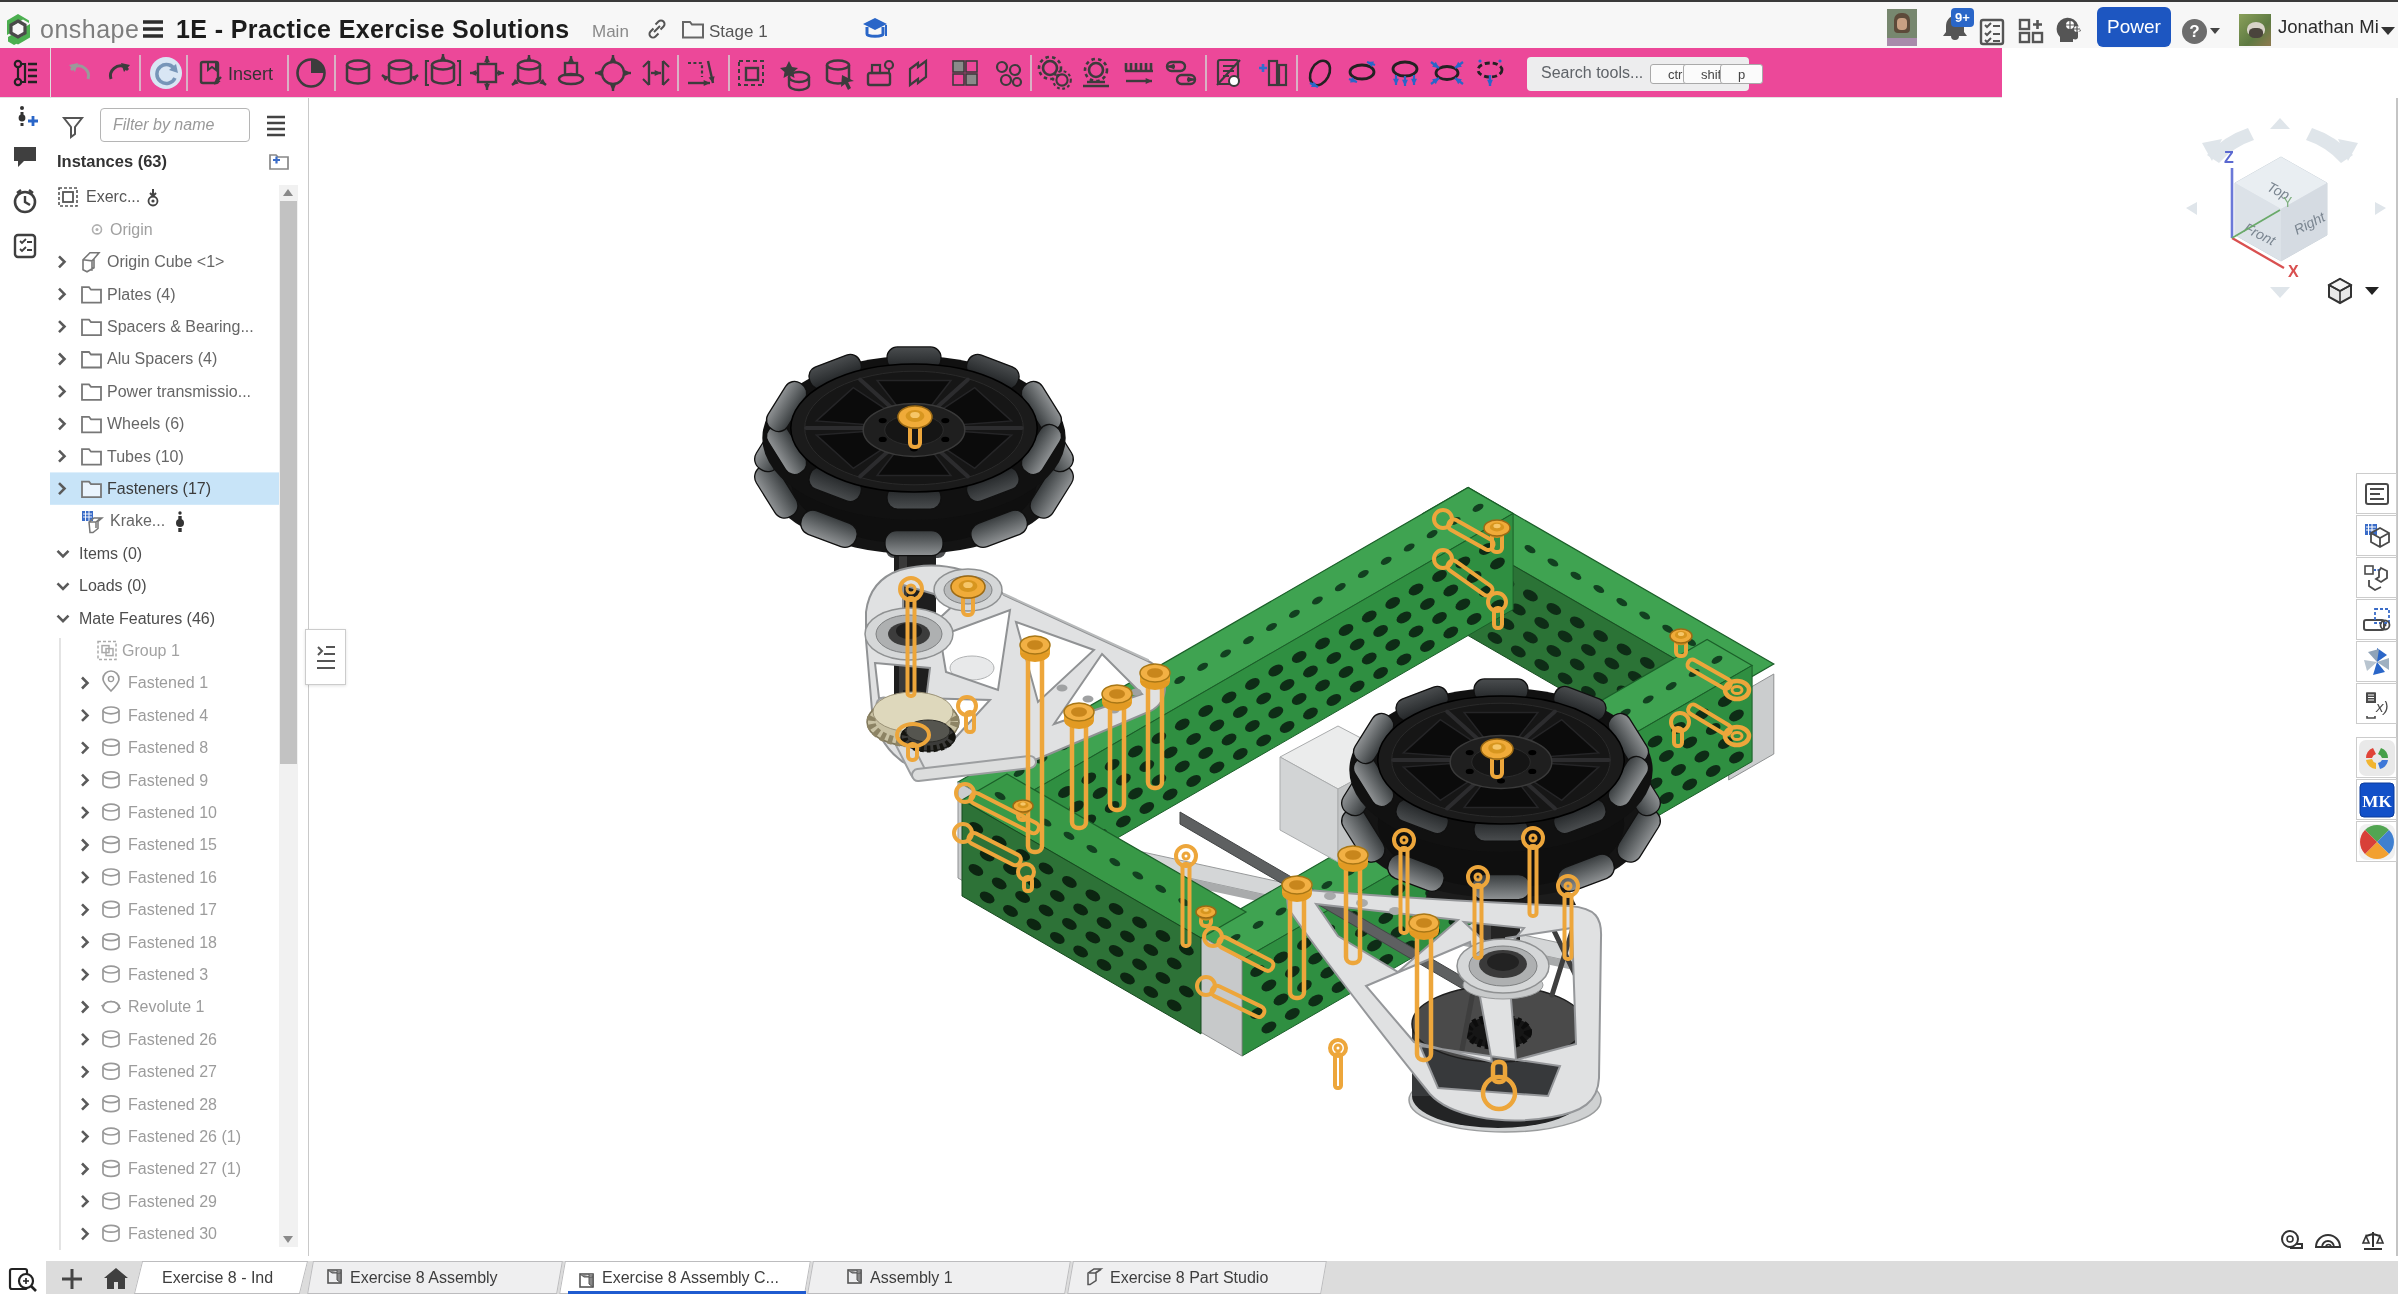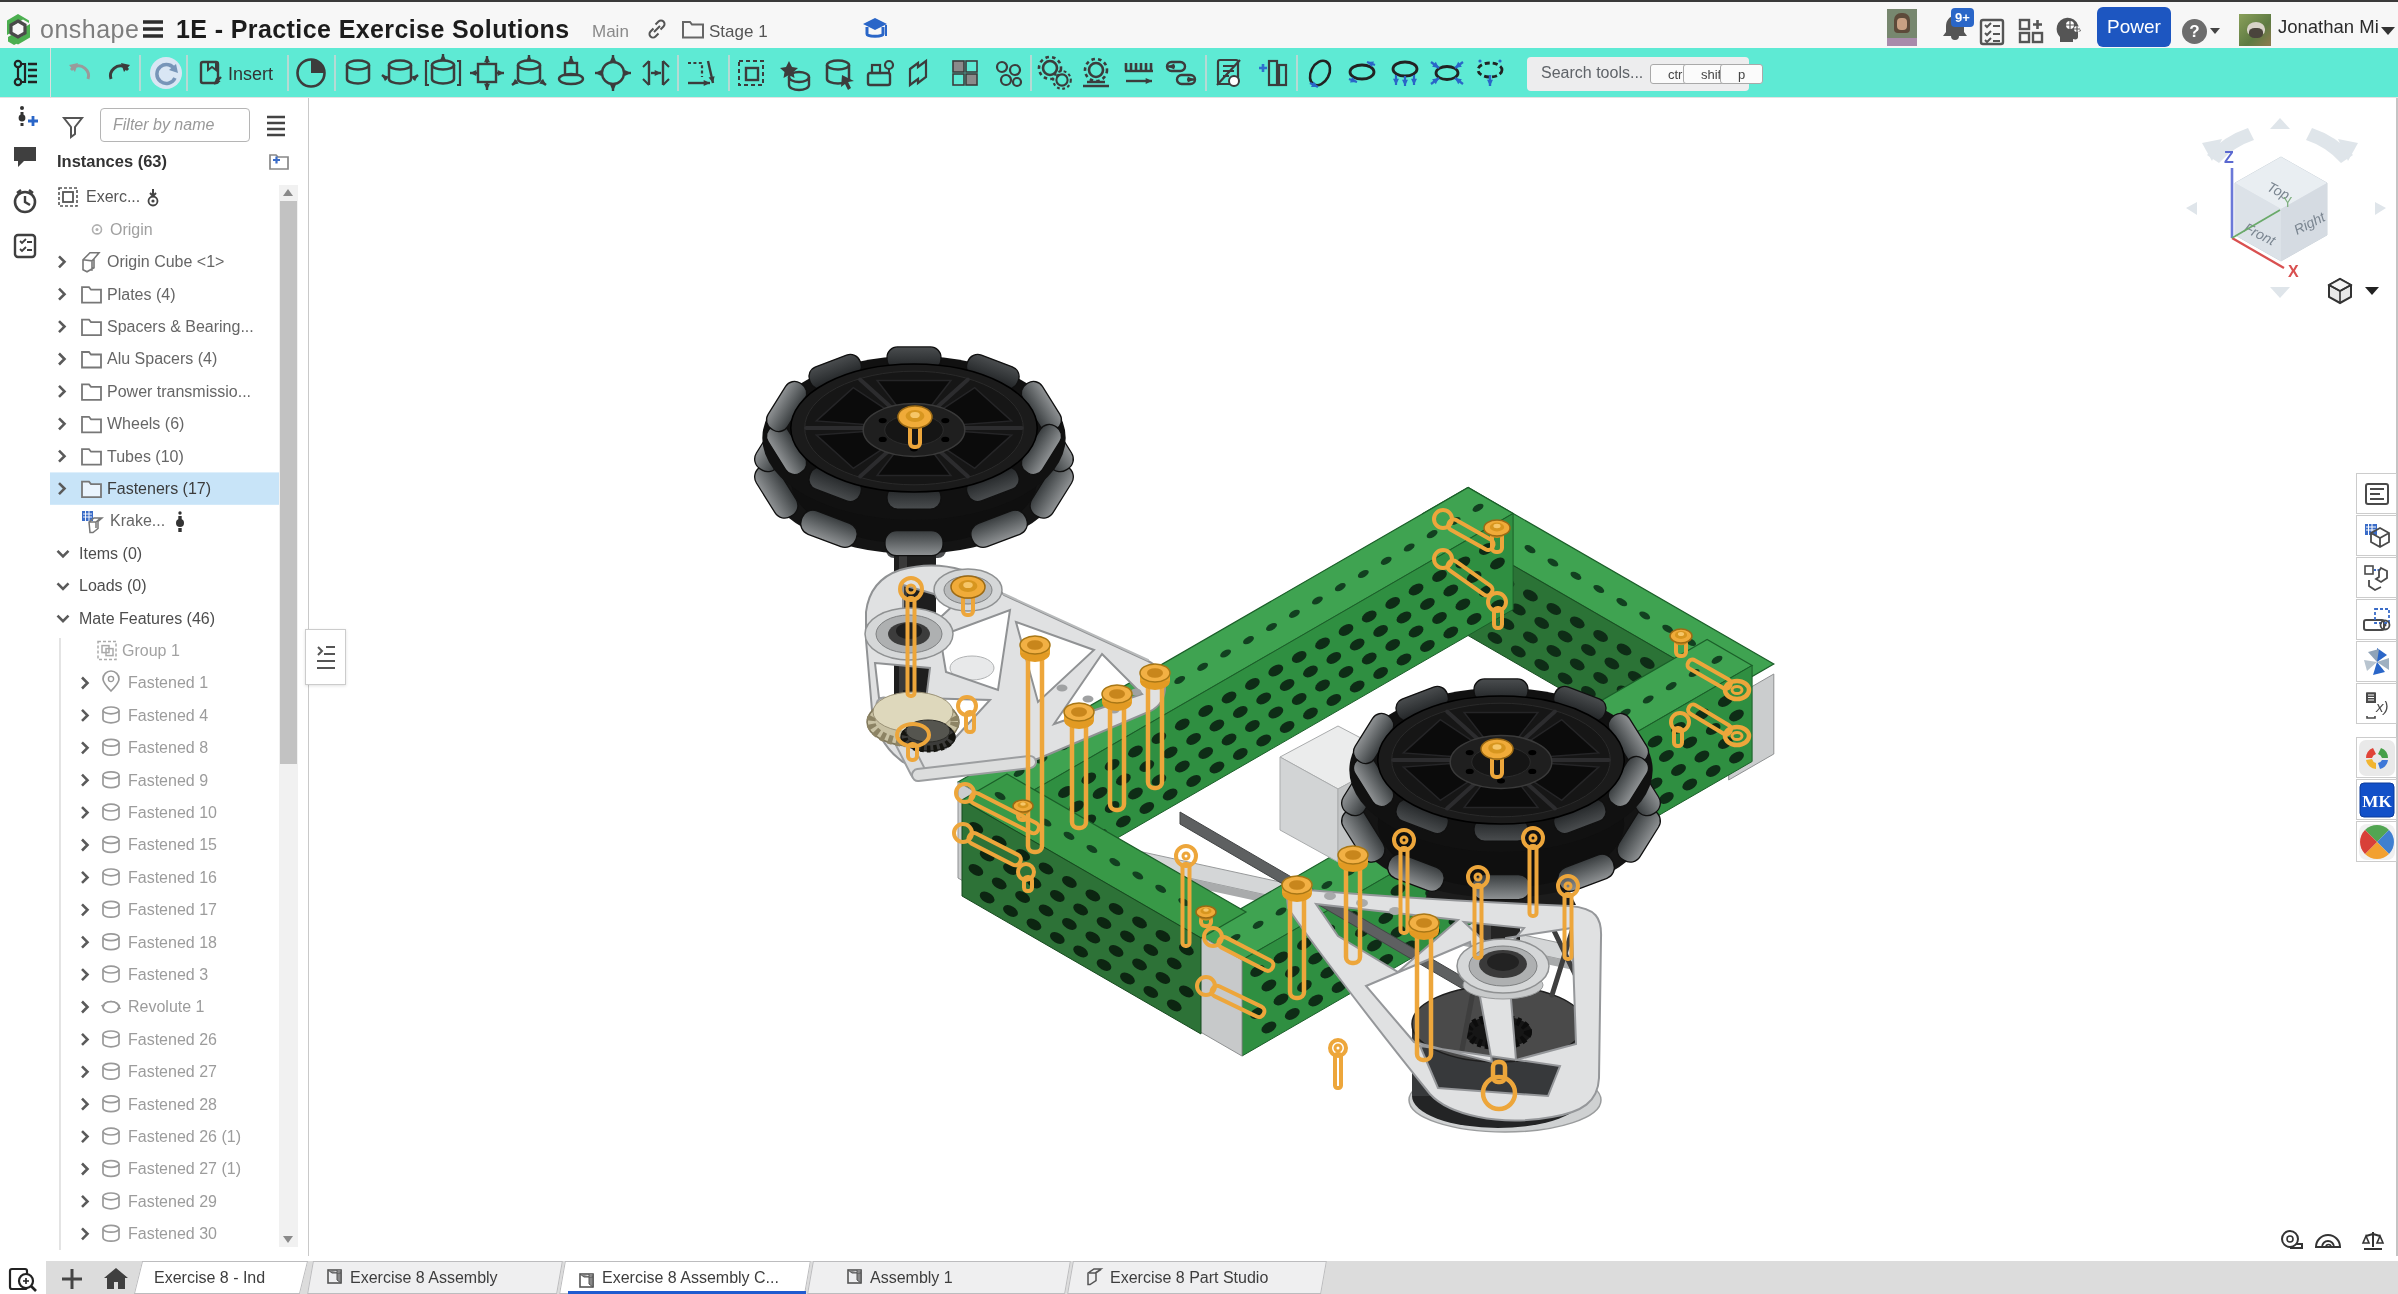--- a/index.html
+++ b/index.html
@@ -1,17 +1,17 @@
 <!DOCTYPE html>
 <html><head><meta charset="utf-8"><style>
 *{margin:0;padding:0;box-sizing:border-box}
 html,body{width:2398px;height:1294px;overflow:hidden;font-family:"Liberation Sans",sans-serif;background:#fff}
 #page{position:relative;width:2398px;height:1294px}
 #hdr{position:absolute;left:0;top:0;width:2398px;height:48px;background:#f7f7f7;border-top:2px solid #3a3a3a}
-#tbar{position:absolute;left:0;top:48px;width:2398px;height:50px;background:#5eead4;border-bottom:1px solid #e2e2e2}
+#tbar{position:absolute;left:0;top:48px;width:2002px;height:50px;background:#ec4899;border-bottom:1px solid #e2e2e2}
 #sharebtn{position:absolute;left:2097px;top:5px;width:74px;height:40px;background:#1d56c1;border-radius:6px;color:#fff;font-size:19px;text-align:center;line-height:40px}
 .kbd{position:absolute;top:7px;height:20px;padding:0 17px;background:#fbfbfb;border:1px solid #a9a9a9;border-radius:3px;font-size:13px;color:#444;line-height:19px}
 #lstrip{position:absolute;left:0;top:98px;width:50px;height:1158px;background:#fff}#lstripline{position:absolute;left:50px;top:48px;width:1px;height:232px;background:#dedede}
 #lpanel{position:absolute;left:50px;top:98px;width:259px;height:1158px;background:#fff;border-right:1px solid #c9c9c9}
 #filterbox{position:absolute;left:50px;top:10px;width:150px;height:34px;border:1px solid #b5b5b5;border-radius:4px;font-style:italic;font-size:16px;color:#999;padding-left:12px;font-family:"Liberation Sans",sans-serif}
 #filterbox::placeholder{color:#999}
 #scrollbar{position:absolute;left:229px;top:87px;width:19px;height:1062px;background:#f1f1f1}
 #sb_up{position:absolute;top:0;left:0;width:19px;height:15px;background:#f1f1f1}
 #sb_up:after{content:"";position:absolute;left:4px;top:4px;border:5.5px solid transparent;border-bottom:7px solid #8a8a8a;border-top:0}
 #sb_thumb{position:absolute;top:16px;left:1px;width:17px;height:563px;background:#c2c2c2}
@@ -1363,21 +1363,21 @@
         </g>
       </svg>
  <svg width="40" height="36" style="position:absolute;left:52px;top:0">
         <path d="M20,8 v20 M10,18 h20" stroke="#444" stroke-width="3"></path>
       </svg>
  <svg width="40" height="36" style="position:absolute;left:96px;top:0">
         <path d="M20,7 L32,17 h-3 v11 h-7 v-7 h-4 v7 h-7 v-11 h-3 z" fill="#3f3f3f"></path>
       </svg>
  <div class="tab" style="left:138px;width:166px;background:#fff;border:1px solid #bcbcbe;transform:skewX(-14deg)"></div>
  <div class="tabc" style="left:150px;width:150px">
-        <span style="margin-left:4px">Exercise 8 - Ind</span>
+        <span style="margin-left:12px">Exercise 8 - Ind</span>
       </div>
  <div class="tab" style="left:310px;width:250px;background:#efeff0;border:1px solid #bcbcbe;transform:skewX(-10deg);"></div>
       <div class="tabc" style="left:316px;width:242px;">
         <svg width="22" height="20" style="margin:6px 4px 0 8px">
           <rect x="4" y="3" width="13" height="13" fill="none" stroke="#555" stroke-width="1.6"></rect>
           <path d="M4,3 l4,3 h9 M17,3 v13 l-4,-3 v-10" fill="#888" stroke="#555" stroke-width="1"></path>
         </svg>
         <span>Exercise 8 Assembly</span>
       </div>
  <div class="tab" style="left:562px;width:246px;background:#fff;border:1px solid #bcbcbe;transform:skewX(-10deg);"></div>

